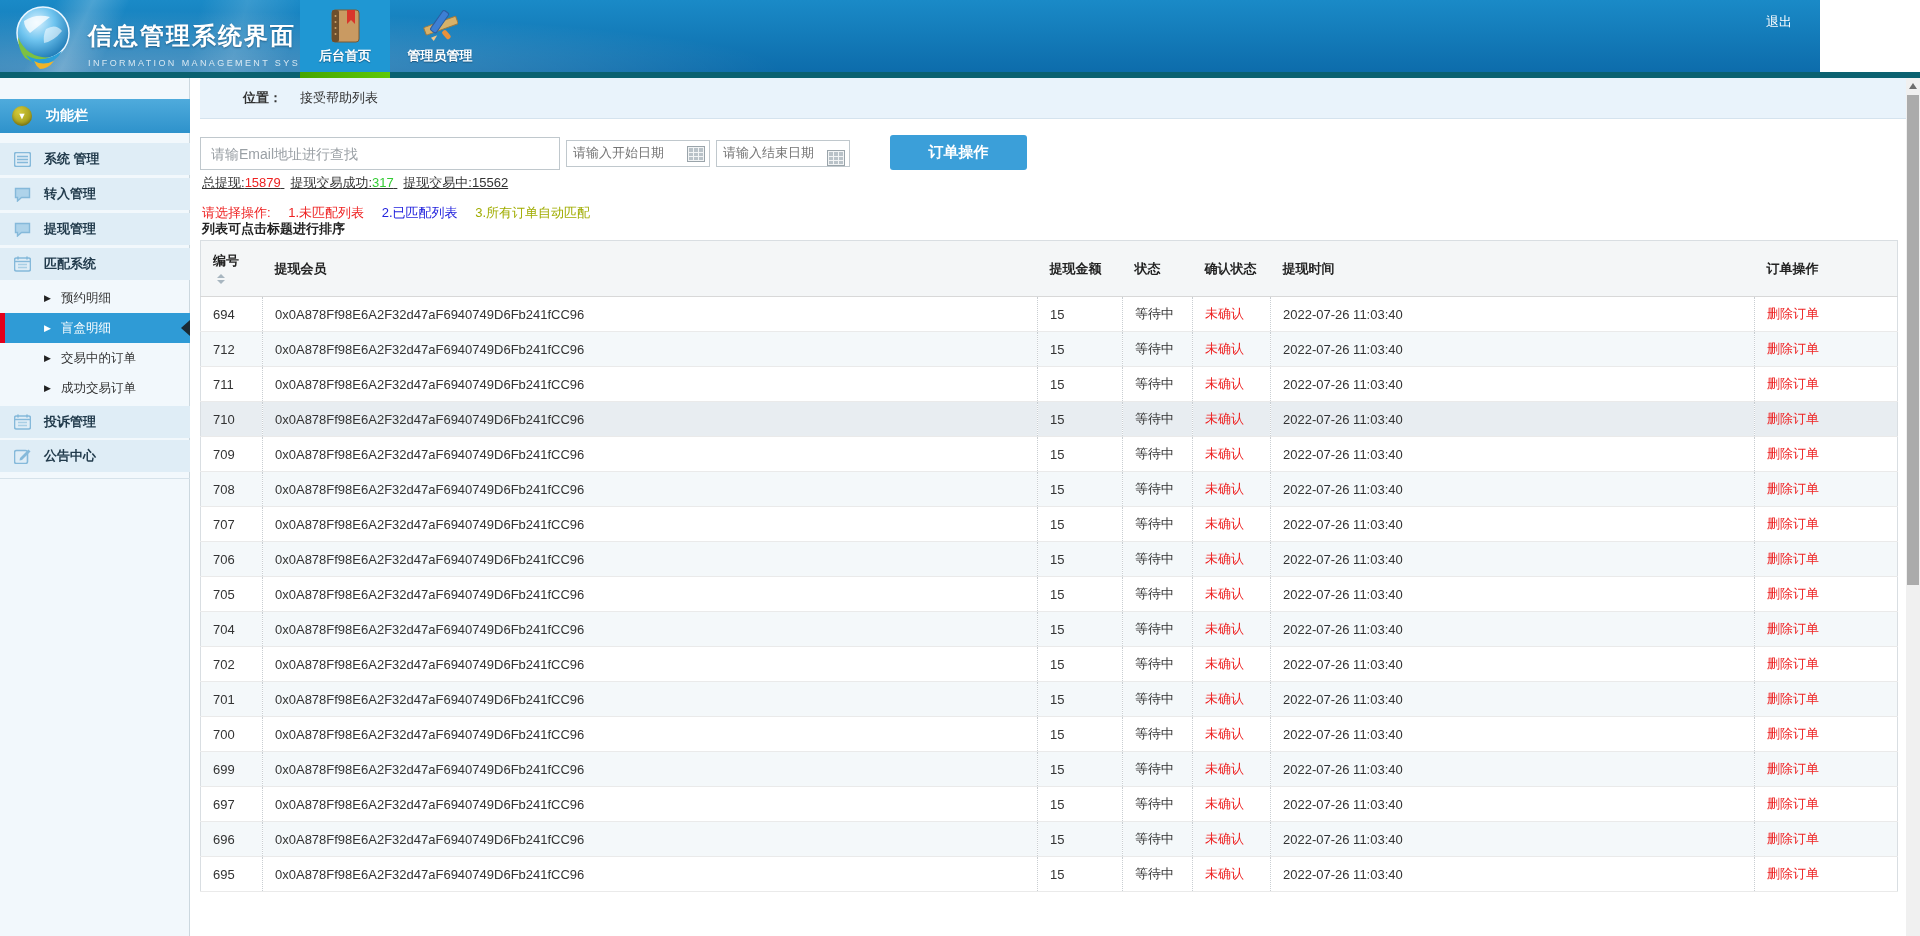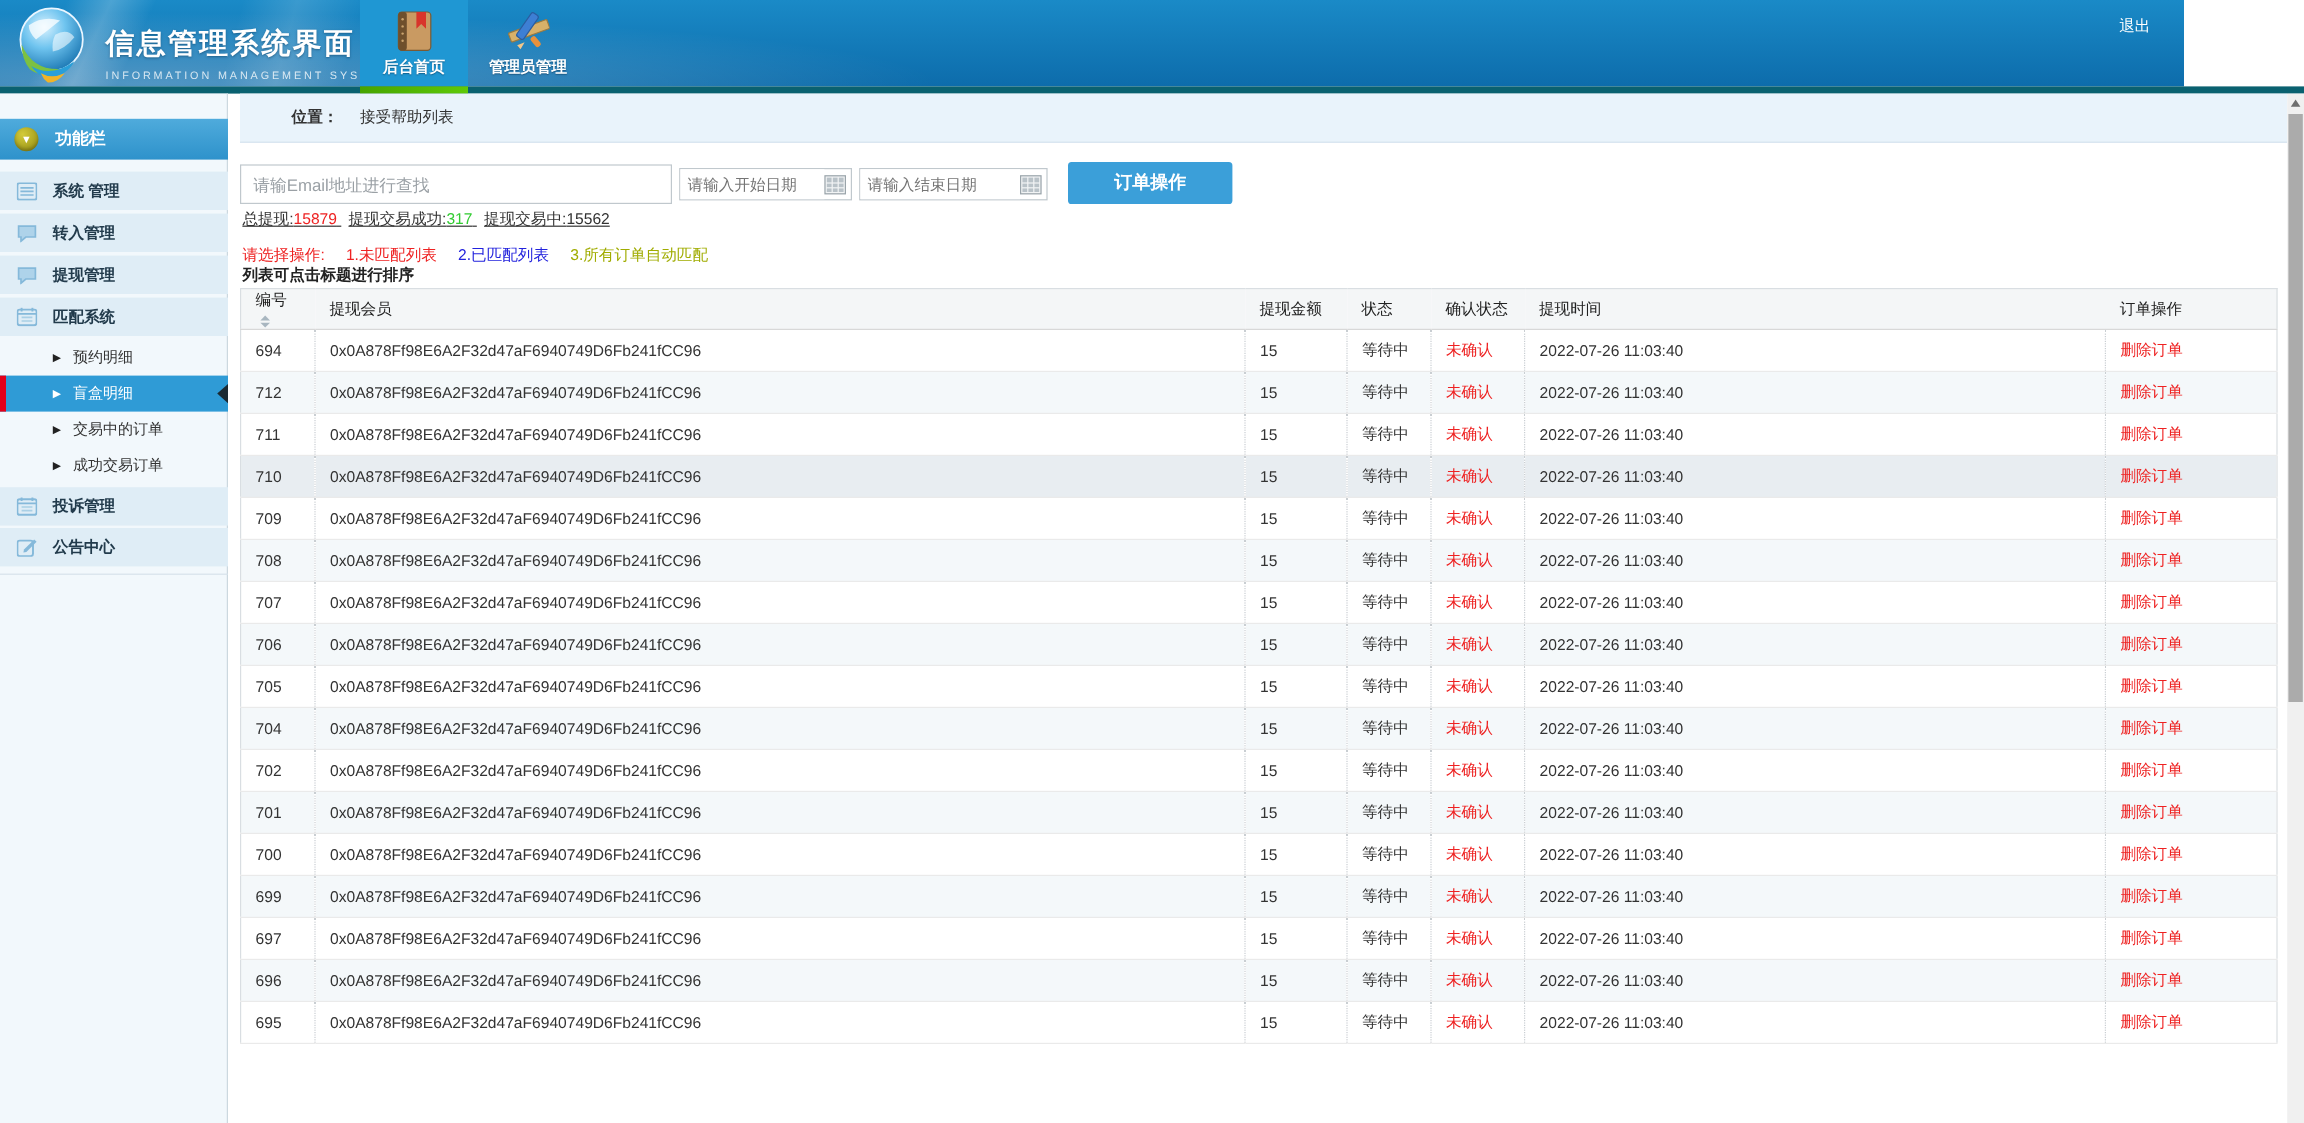--- a/index.html
+++ b/index.html
@@ -64,23 +64,23 @@
   .breadcrumb .b-label{font-weight:bold;margin-left:13px;}
   .breadcrumb .b-val{margin-left:18px;}
 
   .search-row{position:absolute;left:0;top:57px;height:36px;width:1000px;}
   .inp{border:1px solid #c0c8cd;background:#fff;color:#333;font-size:14px;
     font-family:"Liberation Sans",sans-serif;outline:none;}
   .inp::placeholder{color:#9aa0a5;}
   .email-inp{position:absolute;left:0;top:2px;width:360px;height:33px;padding:0 10px;}
   .date-wrap{position:absolute;top:5px;height:27px;border:1px solid #c0c8cd;background:#fff;display:flex;align-items:center;}
   .date-wrap.d1{left:366px;width:144px;}
-  .date-wrap.d2{left:516px;width:157px;}
+  .date-wrap.d2{left:516px;width:134px;align-items:flex-end;}
   .date-inp{border:none;flex:1;height:25px;padding:0 6px;font-size:13px;color:#ef4444;
-    font-family:Liberation Serif, serif;outline:none;min-width:0;}
+    font-family:Liberation Mono, monospace;outline:none;min-width:0;}
   .cal-ico{width:18px;height:16px;margin-right:4px;border:1px solid #9aa4aa;background:#f2f4f5;
     display:grid;grid-template-columns:1fr 1fr 1fr;grid-template-rows:4px 1fr 1fr;gap:1px;padding:1px;cursor:pointer;}
   .cal-ico i{background:#b9c2c8;}
   .search-btn{position:absolute;left:690px;top:0;width:137px;height:35px;background:var(--accent-btn);
     color:#fff;font-size:15px;font-weight:bold;border:none;border-radius:3px;cursor:pointer;
     font-family:"Liberation Sans",sans-serif;}
 
   .stats-line{position:absolute;left:2px;top:96px;font-size:13px;color:#333;text-decoration:underline;}
   .stats-line .v-red{color:var(--red);}
   .stats-line .v-green{color:var(--green);}
@@ -89,21 +89,21 @@
   .ops-line a{text-decoration:none;margin-left:14px;cursor:pointer;}
   .ops-line .l1{color:var(--red);}
   .ops-line .l2{color:var(--blue-link);text-align:right;}
   .ops-line .l3{color:var(--olive-link);}
   .sort-hint{position:absolute;left:2px;top:142px;font-size:13px;font-weight:bold;color:#222;}
 
   
   .tbl-wrap{position:absolute;left:0;top:162px;width:1697px;}
   table{border-collapse:collapse;width:1697px;table-layout:fixed;border:1px solid var(--border);}
   th{height:34px;background:#f4f6f7;border-bottom:1px solid #d8d8d8;text-align:left;
-    padding:0 12px;font-size:13px;color:#222;font-weight:normal;cursor:pointer;}
+    padding:11px 12px;font-size:13px;color:#222;font-weight:bold;cursor:pointer;}
   td{height:35px;padding:0 12px;font-size:13px;color:#333;border-bottom:1px solid #eaeaea;
     white-space:nowrap;overflow:hidden;}
   td + td{border-left:1px dotted #c9ced2;}
   tr:nth-child(even) td{background:var(--row-alt);}
   tr.highlighted td{background:var(--row-hl);}
   .c-red{color:var(--red);}
   .del-link{color:var(--red);cursor:pointer;text-decoration:none;}
   .sort-ico{display:inline-flex;flex-direction:column;vertical-align:middle;margin-left:4px;line-height:4px;}
   .sort-ico b{width:0;height:0;border-left:4px solid transparent;border-right:4px solid transparent;display:block;}
   .sort-ico .up{border-bottom:4px solid #a8b6c0;margin-bottom:2px;}

